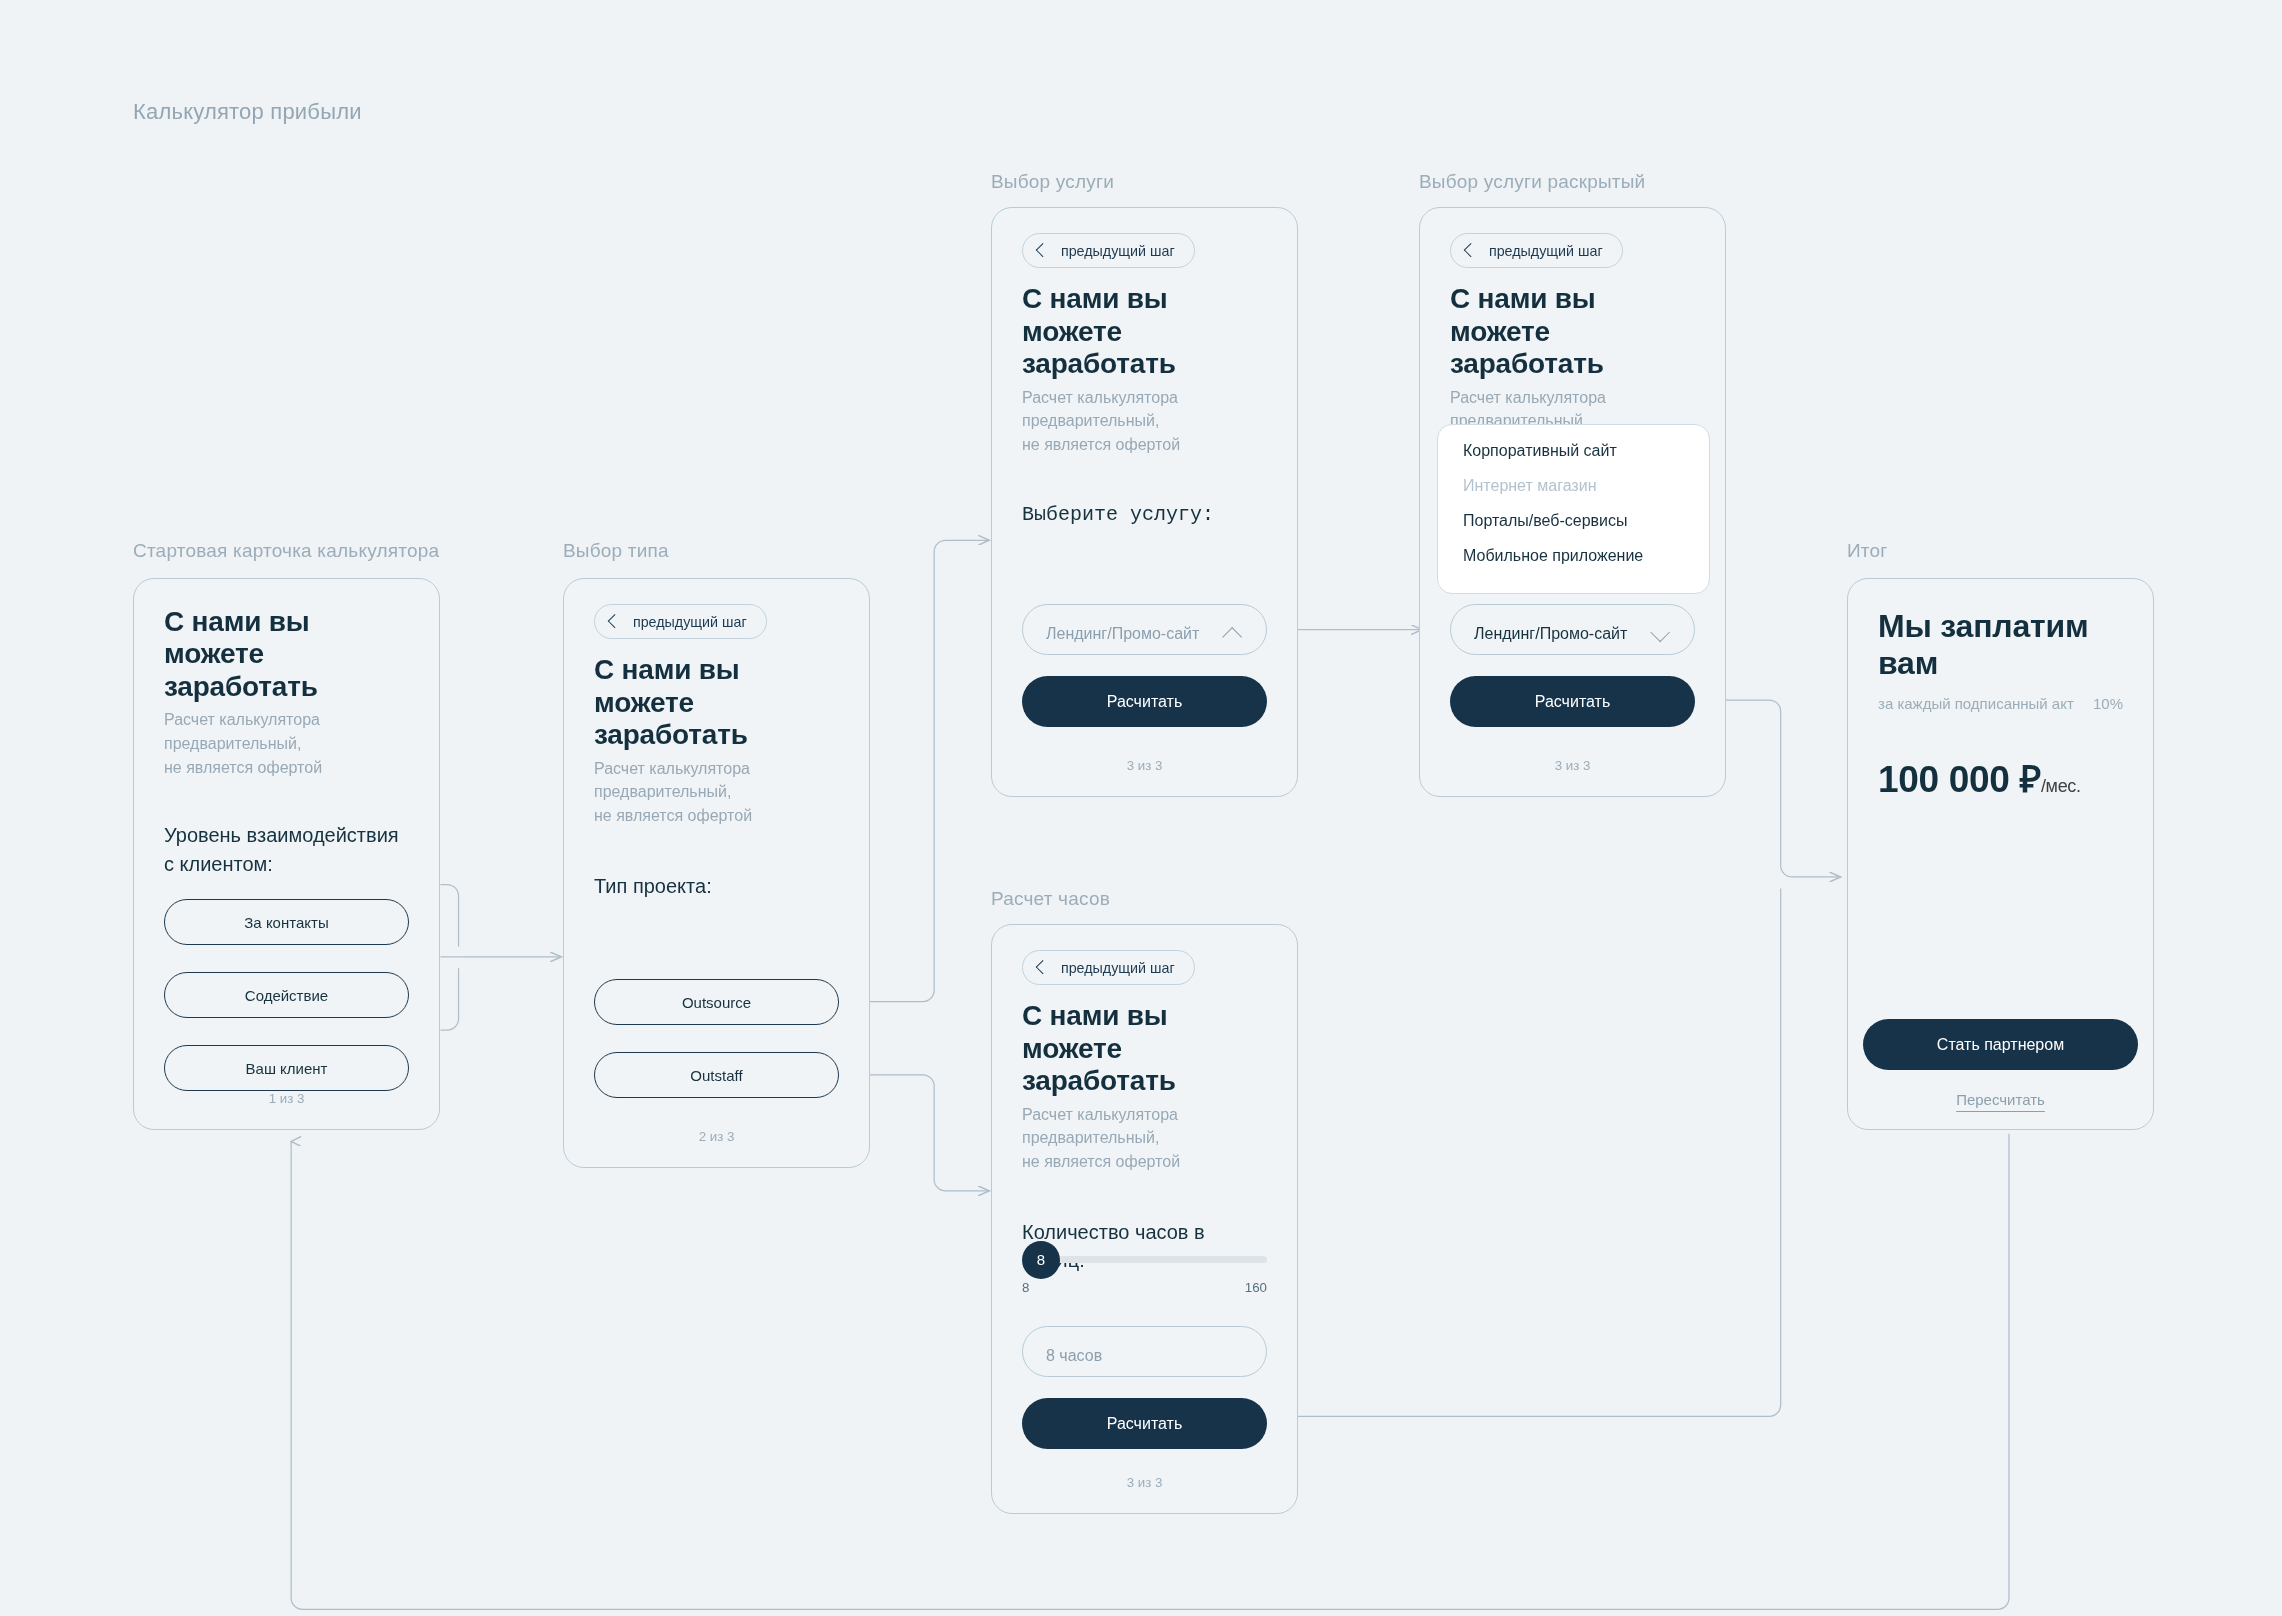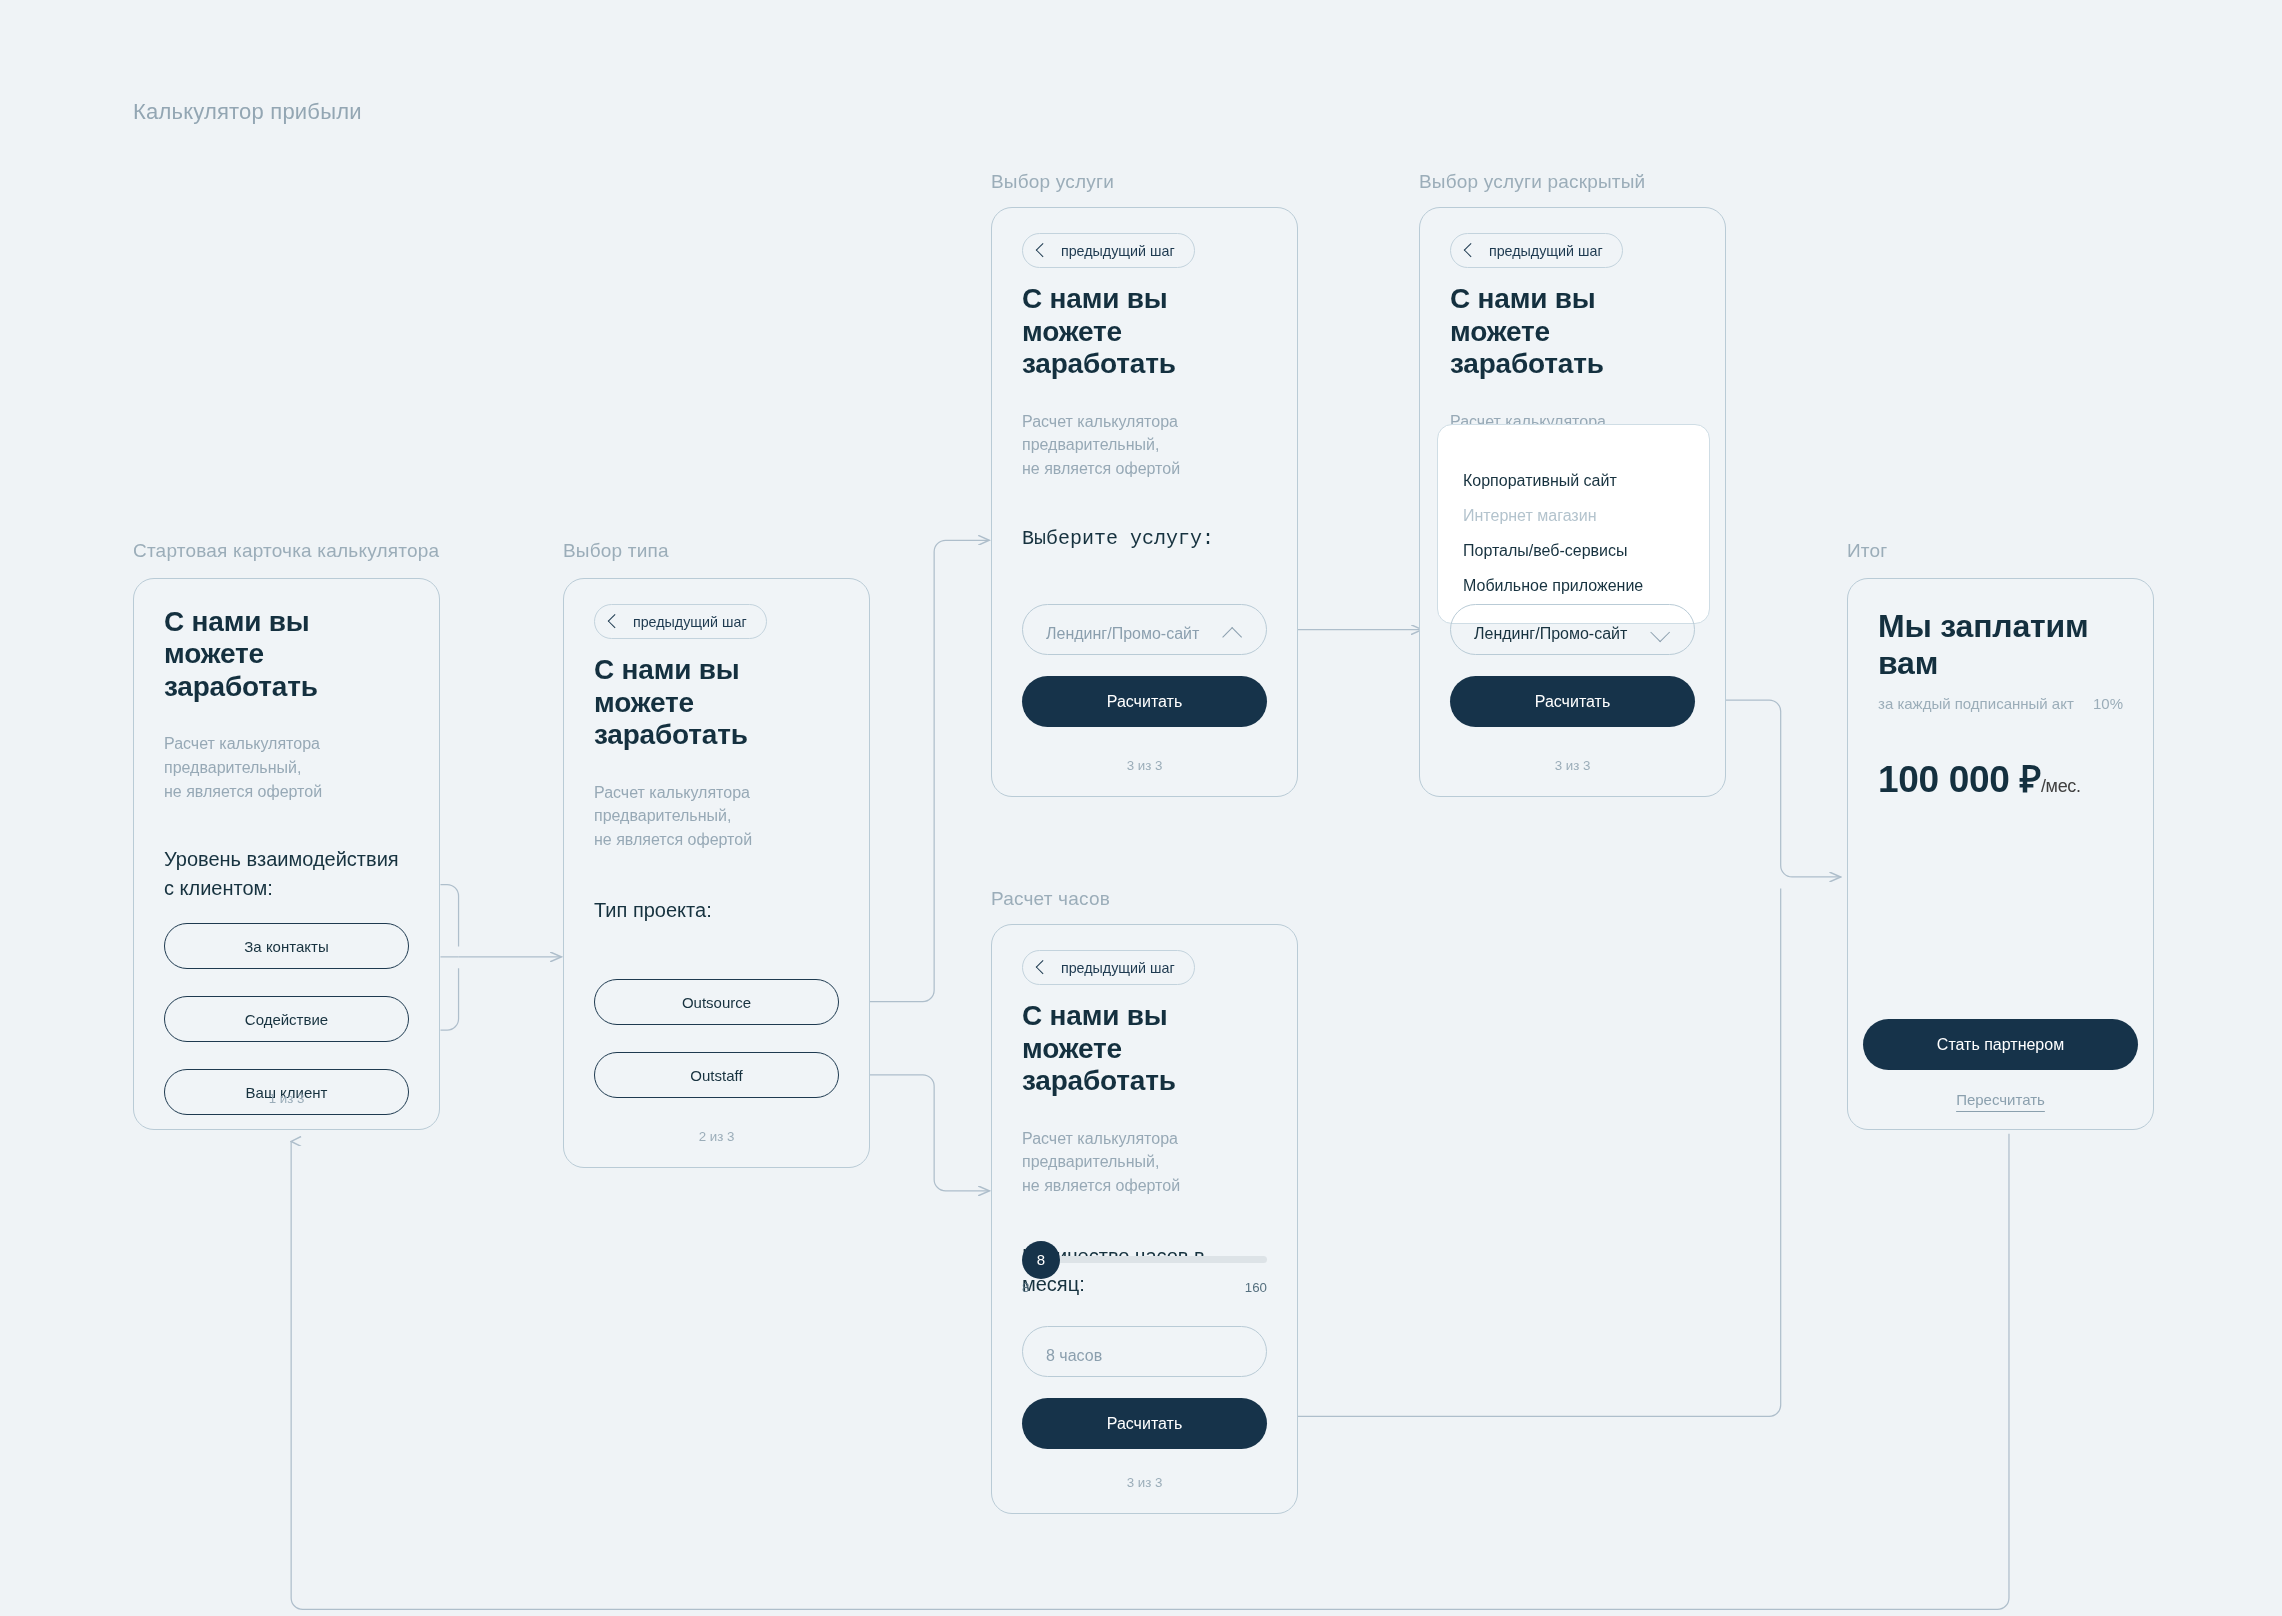--- a/index.html
+++ b/index.html
@@ -45,21 +45,21 @@
     margin-bottom:1px;
   }
 
   .h1{
     font-size:28px;line-height:1.16;font-weight:700;color:#14303f;
     letter-spacing:-0.2px;
   }
   .h1.result{font-size:32px;}
 
   .sub{
-    font-size:16px;line-height:1.48;color:#97a9b6;margin-top:29px;
+    font-size:16px;line-height:1.48;color:#97a9b6;margin-top:5px;
   }
 
   .qlabel{
     font-size:20px;color:#16323f;font-weight:400;line-height:1.42;
   }
 
   .pill{
     display:flex;align-items:center;justify-content:center;
     height:46px;border:1px solid #1e3a50;border-radius:38px;
     font-size:15px;color:#17323f;background:transparent;
@@ -88,21 +88,21 @@
   }
 
   .steps{
     position:absolute;left:0;right:0;text-align:center;
     font-size:13.3px;color:#9badb9;
   }
 
   .dropdown{
     position:absolute;
     background:#ffffff;border:1px solid #cfdde5;border-radius:15px;
-    padding:38px 0 19px 0;
+    padding:8px 0 19px 0;
     box-sizing:border-box;
   }
   .dd-item{
     font-size:16px;color:#17323f;padding:8.6px 25px;white-space:nowrap;
   }
   .dd-item.muted{color:#b3c3cd;}
 
   
   .slider{position:relative;height:13.3px;}
   .slider .track{

